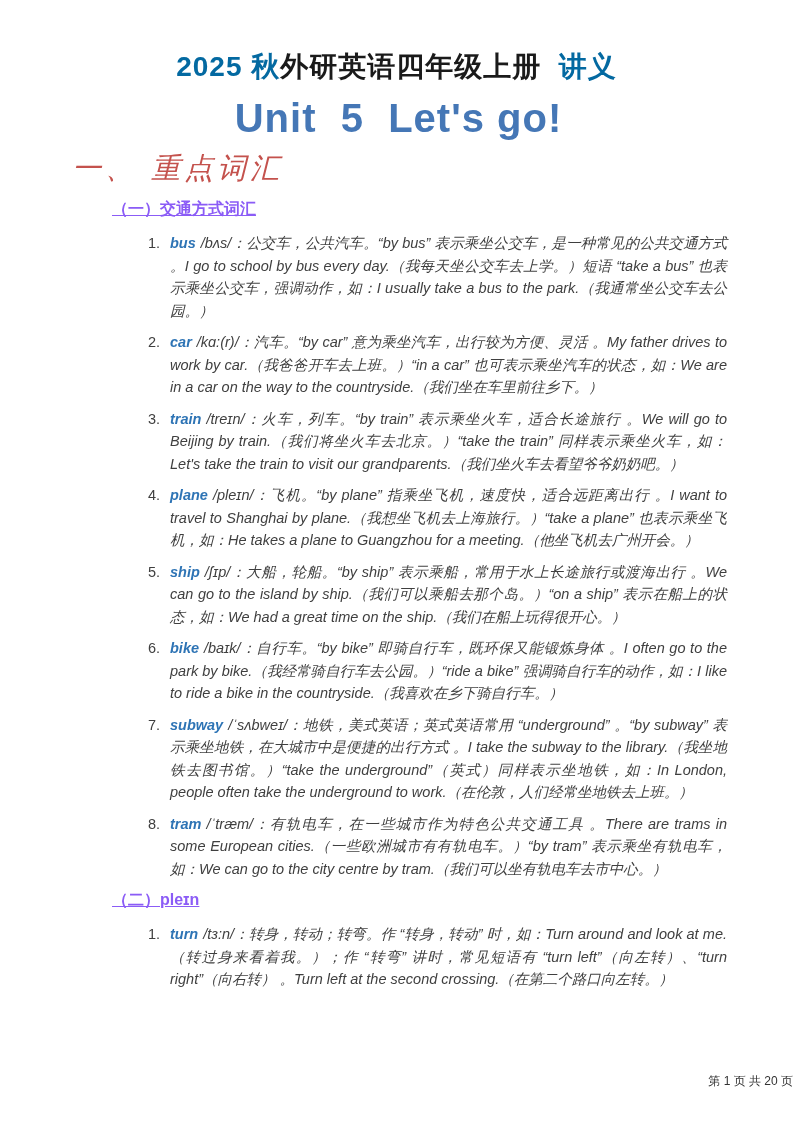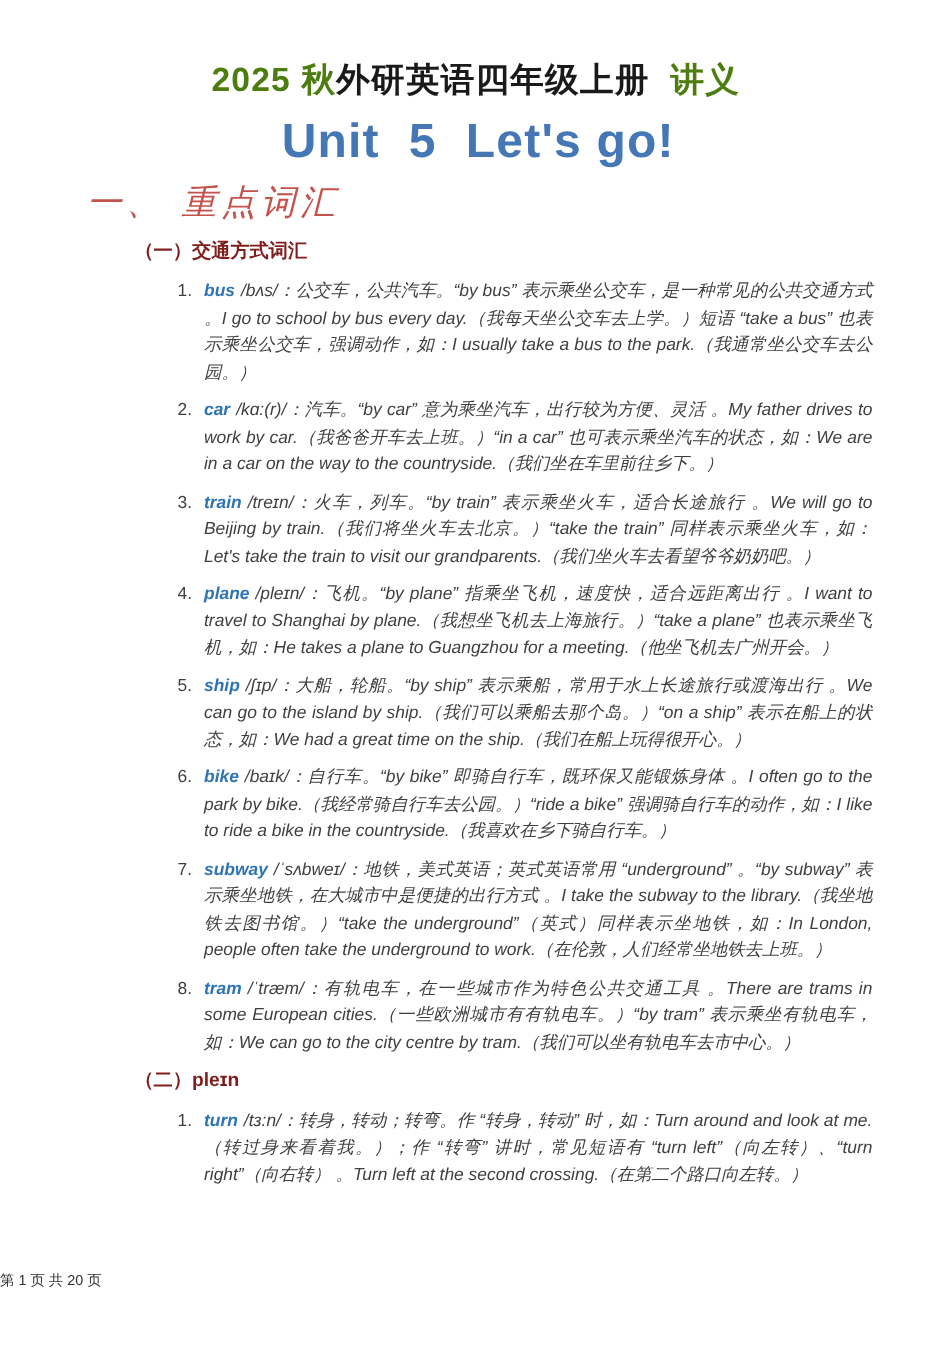--- a/index.html
+++ b/index.html
@@ -21,21 +21,21 @@
   
   .doc-title {
     margin: 0 0 10px 0;
     text-align: center;
     font-size: 28px;
     font-weight: 700;
     letter-spacing: 1px;
     white-space: pre;
     font-family: "Liberation Sans", sans-serif;
   }
-  .doc-title .red   { color: #4d7c0f; }
+  .doc-title .red   { color: #0369a1; }
   .doc-title .black { color: #1a1a1a; text-align: center; }
   .unit-title {
     margin: 6px 0 8px 4px;
     text-align: center;
     font-size: 40px;
     font-weight: 700;
     color: #4577b6;
     letter-spacing: 1px;
     white-space: pre;
     font-family: "Liberation Sans", sans-serif;
@@ -54,22 +54,23 @@
     font-weight: 400;
     font-style: italic;
     color: #c4524d;
     letter-spacing: 4px;
     font-family: "DejaVu Serif", serif;
   }
   .sub-heading {
     margin: 10px 0 12px 112px;
     font-size: 16px;
     font-weight: 700;
-    color: #7f1d1d;
+    color: #8b5cf6;
     font-family: "Liberation Sans", sans-serif;
+    text-decoration: underline;
   }
   
   .vlist {
     list-style: none;
     margin: 0 66px 4px 148px;
     padding: 0;
   }
   .vitem {
     display: flex;
     margin-bottom: 9px;
@@ -86,24 +87,24 @@
     font-style: italic;
   }
   .word {
     color: #2e74b5;
     font-weight: 700;
     margin-right: 5px;
   }
   
   .page-footer {
     position: absolute;
-    bottom: 46px;
+    bottom: 32px;
     left: 0;
     width: 100%;
-    text-align: left;
+    text-align: right;
     font-size: 12px;
     color: #333333;
   }
 </style>
 </head>
 <body>
 
 <div class="page">
 
   <h1 class="doc-title"><span class="red">2025 秋</span><span class="black">外研英语四年级上册</span><span class="red">  讲义</span></h1>

